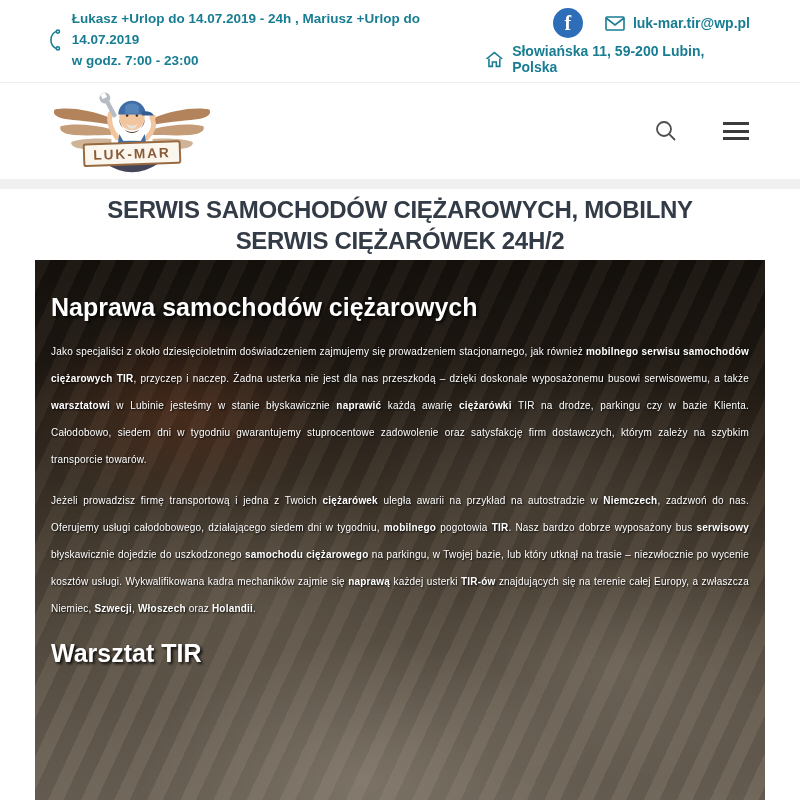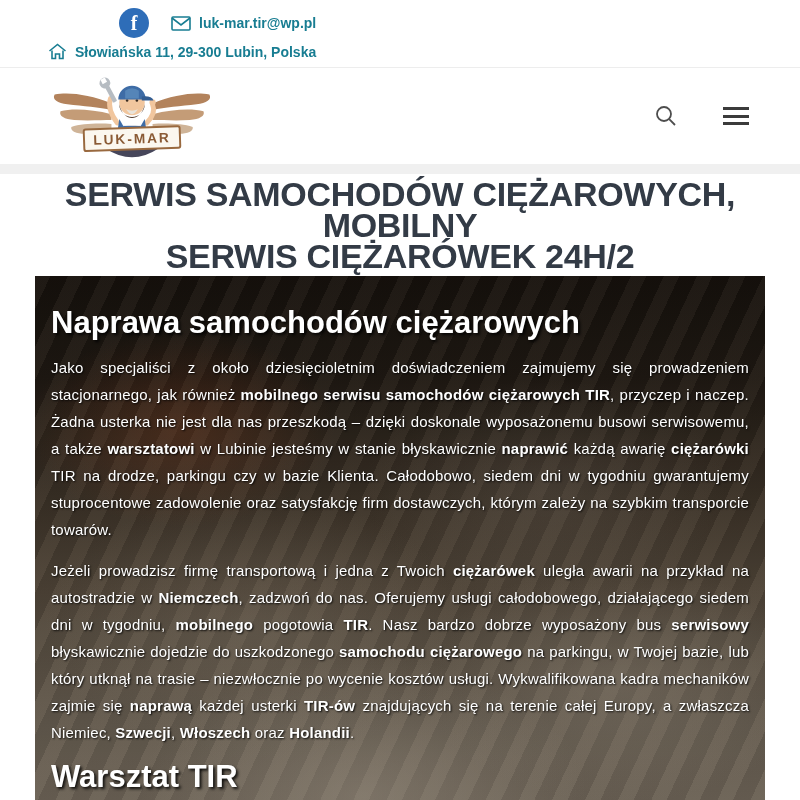--- a/index.html
+++ b/index.html
@@ -25,62 +25,73 @@
             justify-content:space-between; padding:0 48px; position:relative; }
   .logo { width:168px; height:94px; margin-top:10px; cursor:pointer; }
   .header-actions { display:flex; align-items:center; gap:42px; }
   .search-btn { cursor:pointer; display:block; }
   .hamburger { display:flex; flex-direction:column; gap:4.5px; cursor:pointer; padding:3px; }
   .hamburger span { display:block; width:26px; height:3px; background:#3b3b3b; }
 
   .gray-band { height:10px; background:#f0f0f0; }
 
   
-  .page-title { text-align:center; color:#333b46; font-weight:bold; font-size:34px;
+  .page-title { text-align:center; color:#333b46; font-weight:bold; font-size:24px;
                 line-height:31px; padding:5px 30px 0; letter-spacing:-0.3px; }
   .page-title span { display:block; }
 
   
   .article { margin:4px 35px 0; height:566px; padding:14px 16px 0; overflow:hidden;
              color:#fff;
              background:
                radial-gradient(220px 140px at 20% 27%, rgba(150,70,35,0.28), transparent 70%),
                radial-gradient(260px 160px at 70% 38%, rgba(125,115,105,0.22), transparent 70%),
                radial-gradient(300px 190px at 30% 62%, rgba(140,128,112,0.25), transparent 70%),
                radial-gradient(280px 170px at 80% 72%, rgba(150,140,126,0.30), transparent 70%),
                radial-gradient(320px 200px at 45% 92%, rgba(170,160,145,0.35), transparent 70%),
                repeating-linear-gradient(115deg, rgba(255,235,210,0.045) 0 14px, rgba(0,0,0,0.07) 14px 30px),
                linear-gradient(180deg,#15100c 0%,#1e1812 18%,#372e24 38%,#4c4236 55%,#5a5145 70%,#665d51 85%,#6e6559 100%);
   }
-  .article h2 { font-size:31px; line-height:34px; font-weight:bold; margin:10px 0 0;
+  .article h2 { font-size:25px; line-height:34px; font-weight:bold; margin:10px 0 0;
                 text-shadow:2px 2px 3px rgba(0,0,0,.85); }
   .article h2.first { margin-top:16px; }
-  .article p { font-size:15px; line-height:27px; text-align:justify; margin:14px 0 14px;
+  .article p { font-size:10px; line-height:27px; text-align:justify; margin:14px 0 14px;
                letter-spacing:0.2px; text-shadow:1px 1px 2px rgba(0,0,0,.9); }
   .article p b { font-weight:bold; }
 </style>
 </head>
 <body>
 
 <div class="topbar">
+  <div class="tb-left">
+    <svg class="ticon" width="15" height="24" viewBox="0 0 15 24">
+      <path d="M9 3 C4 5 3 9 3 12 C3 15 4 19 9 21"></path>
+      <circle cx="10" cy="3.5" r="1.6"></circle>
+      <circle cx="10" cy="20.5" r="1.6"></circle>
+    </svg>
+    <div class="tb-phone-text">
+      <div>Łukasz +Urlop do 14.07.2019 - 24h , Mariusz +Urlop do 14.07.2019</div>
+      <div>w godz. 7:00 - 23:00</div>
+    </div>
+  </div>
   <div class="tb-right">
     <div class="tb-row">
       <div class="fb-circle">f</div>
       <svg class="ticon" width="20" height="15" viewBox="0 0 20 15">
         <rect x="1" y="1" width="18" height="13" rx="1"></rect>
         <path d="M1 2 L10 9 L19 2"></path>
       </svg>
       <span>luk-mar.tir@wp.pl</span>
     </div>
     <div class="tb-row">
       <svg class="ticon" width="19" height="17" viewBox="0 0 19 17">
         <path d="M1.5 8 L9.5 1.5 L17.5 8"></path>
         <path d="M4 7.5 V15.5 H7.5 V11 H11.5 V15.5 H15 V7.5"></path>
       </svg>
-      <span>Słowiańska 11, 29-300 Lubin, Polska</span>
+      <span>Słowiańska 11, 59-200 Lubin, Polska</span>
     </div>
   </div>
 </div>
 
 <div class="header">
   <svg class="logo" viewBox="0 0 170 96">
 
     <g>
       <path d="M64 30 C42 21 20 18 6 21 C3 26 9 30 19 31 C35 33 52 34 64 37 Z" fill="#b3835c"></path>
       <path d="M64 41 C44 36 24 35 12 38 C10 43 16 46 26 47 C40 48 54 47 64 47 Z" fill="#c49c77"></path>

